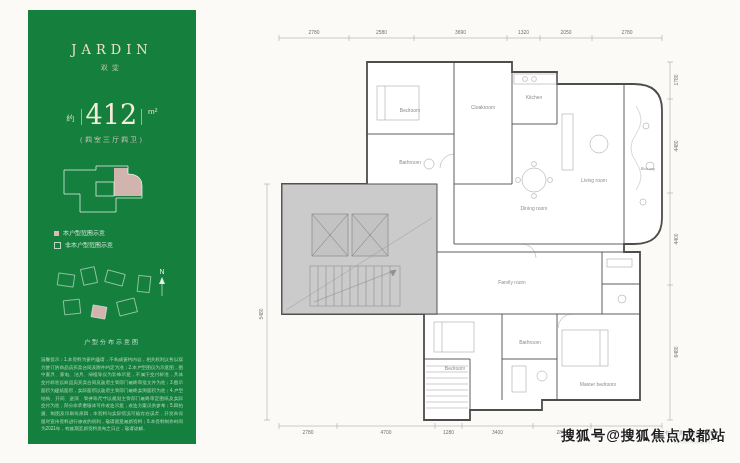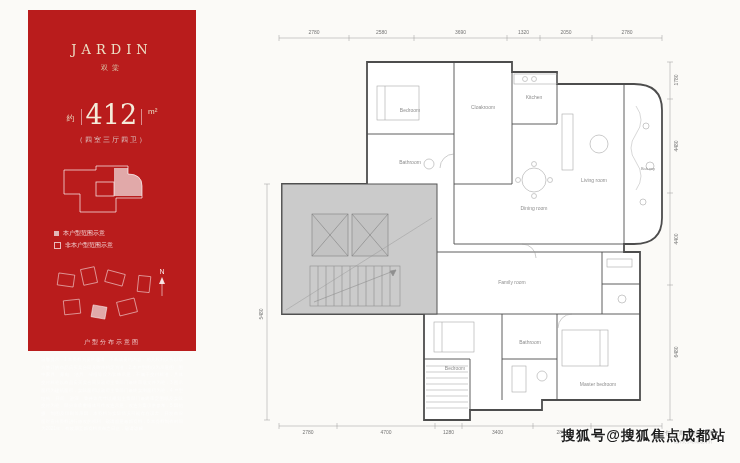--- a/index.html
+++ b/index.html
@@ -3,22 +3,22 @@
 <meta charset="utf-8">
 <style>
   html,body{margin:0;padding:0;}
   body{
     width:740px;height:463px;position:relative;overflow:hidden;
     background:#fbfaf7;
     font-family:"Liberation Sans",sans-serif;
   }
   
   .sidebar{
-    position:absolute;left:28px;top:10px;width:168px;height:341px;
-    background:#b91c1c;color:#efe6d4;box-sizing:border-box;
+    position:absolute;left:28px;top:10px;width:168px;height:434px;
+    background:#15803d;color:#efe6d4;box-sizing:border-box;
   }
   .brand{
     margin-top:32px;text-align:center;
     font-family:"DejaVu Serif",serif;
     font-size:13px;letter-spacing:5px;color:#ece0c6;
   }
   .brand-sub{
     text-align:center;font-size:7px;letter-spacing:4px;
     margin-top:6px;color:#d8c8ab;
   }

